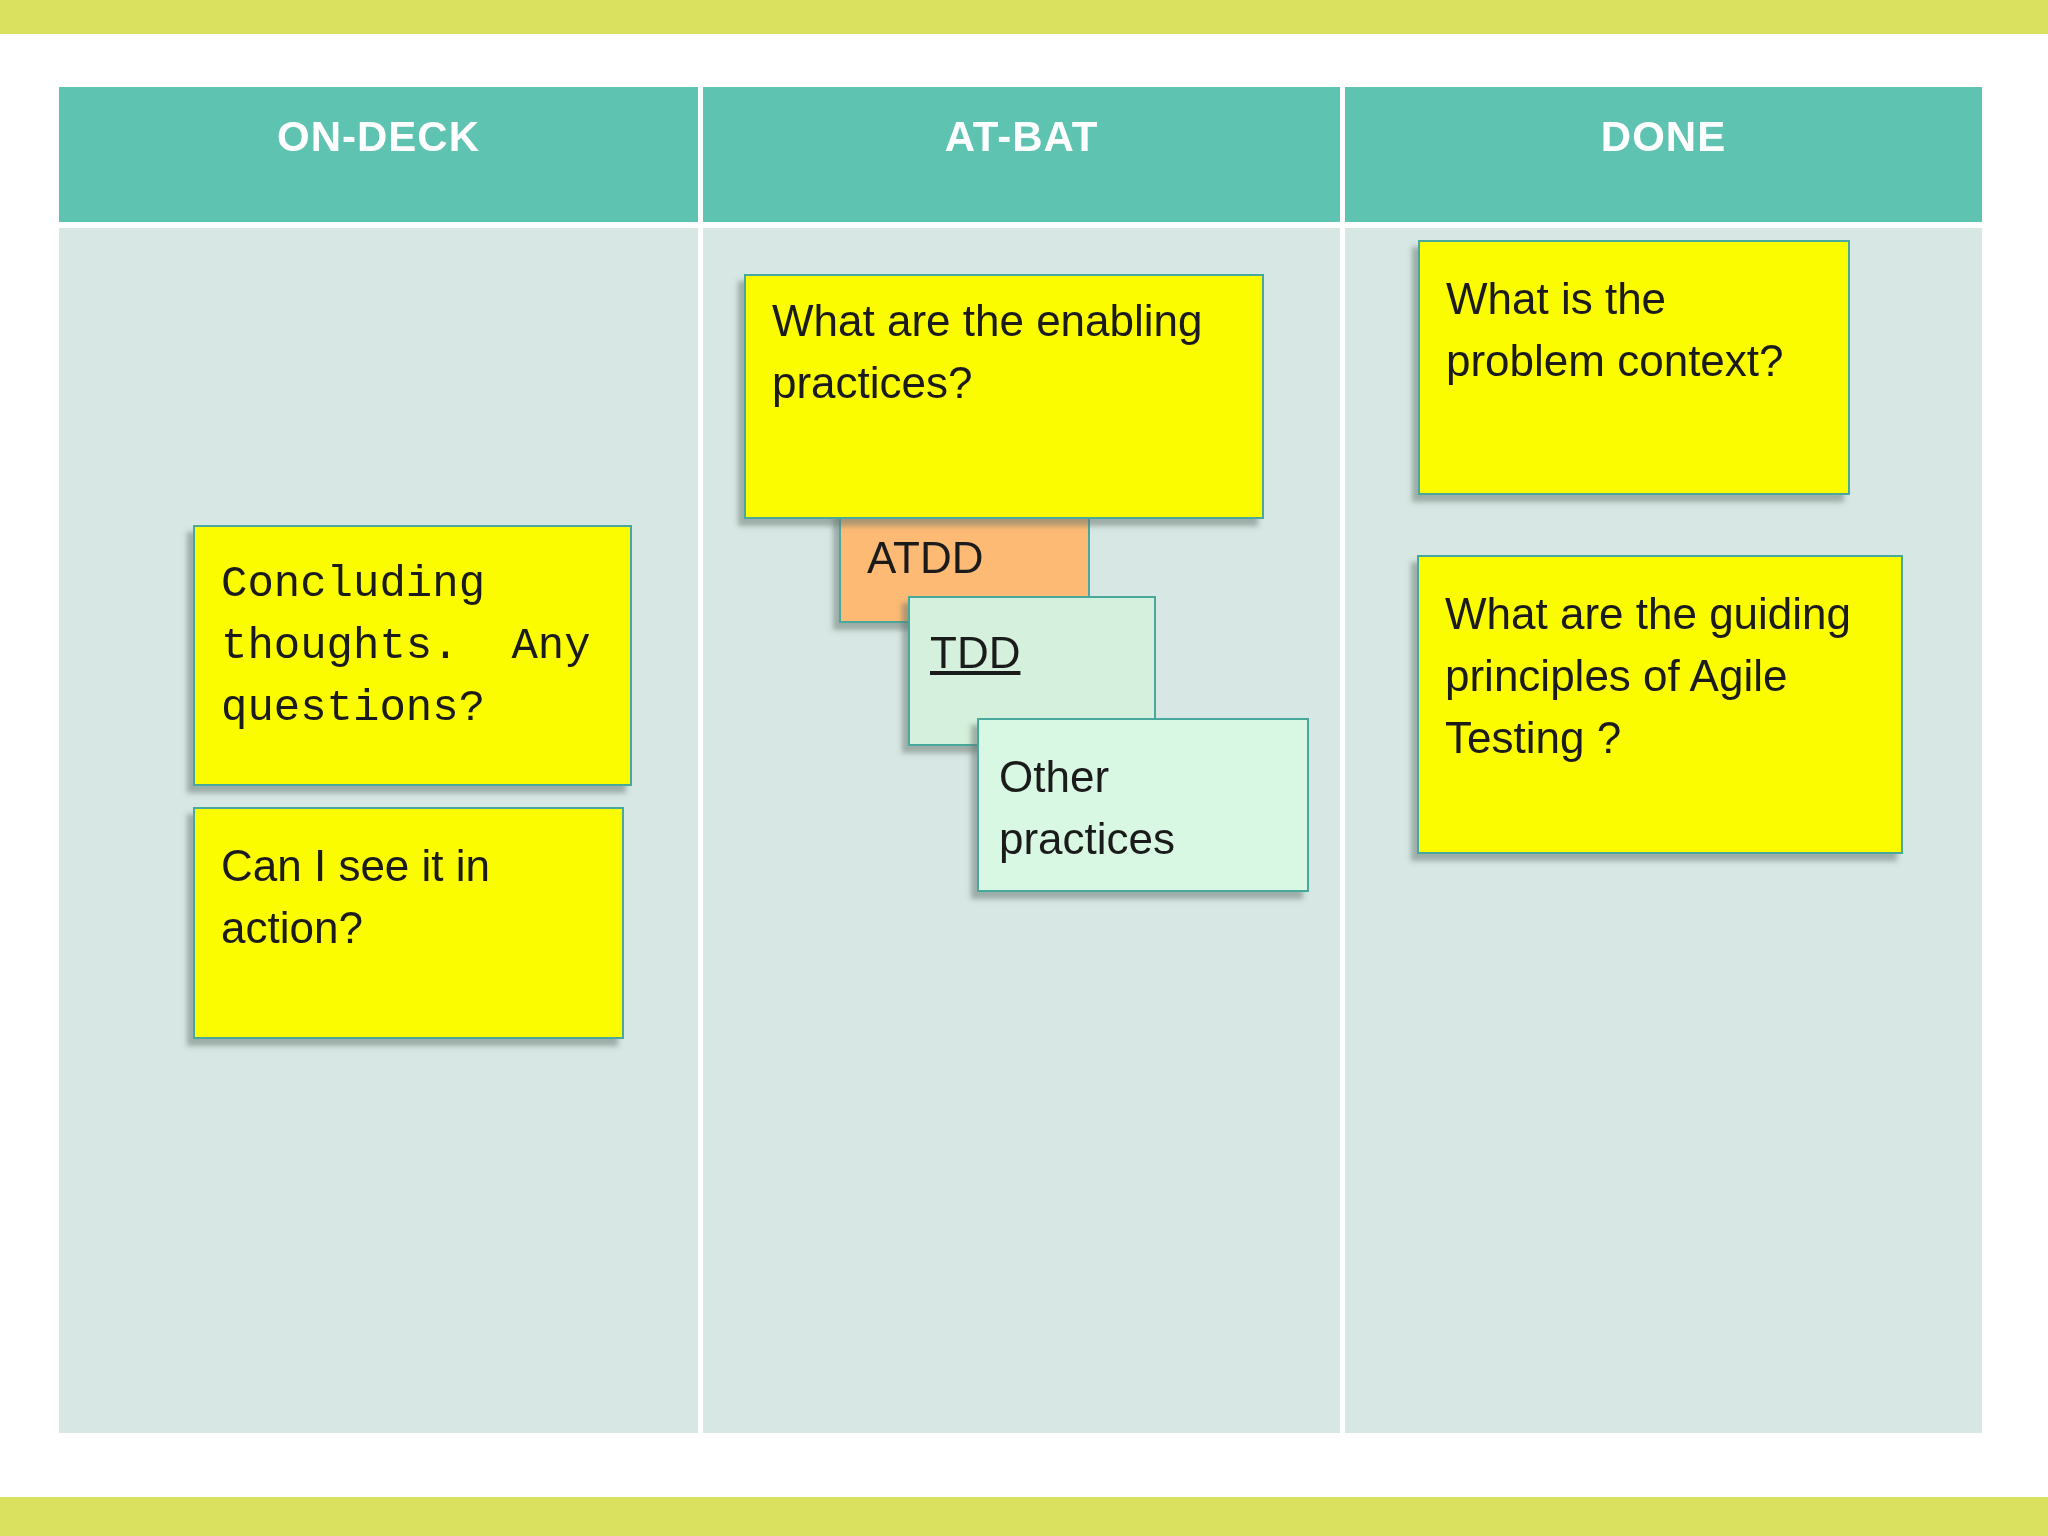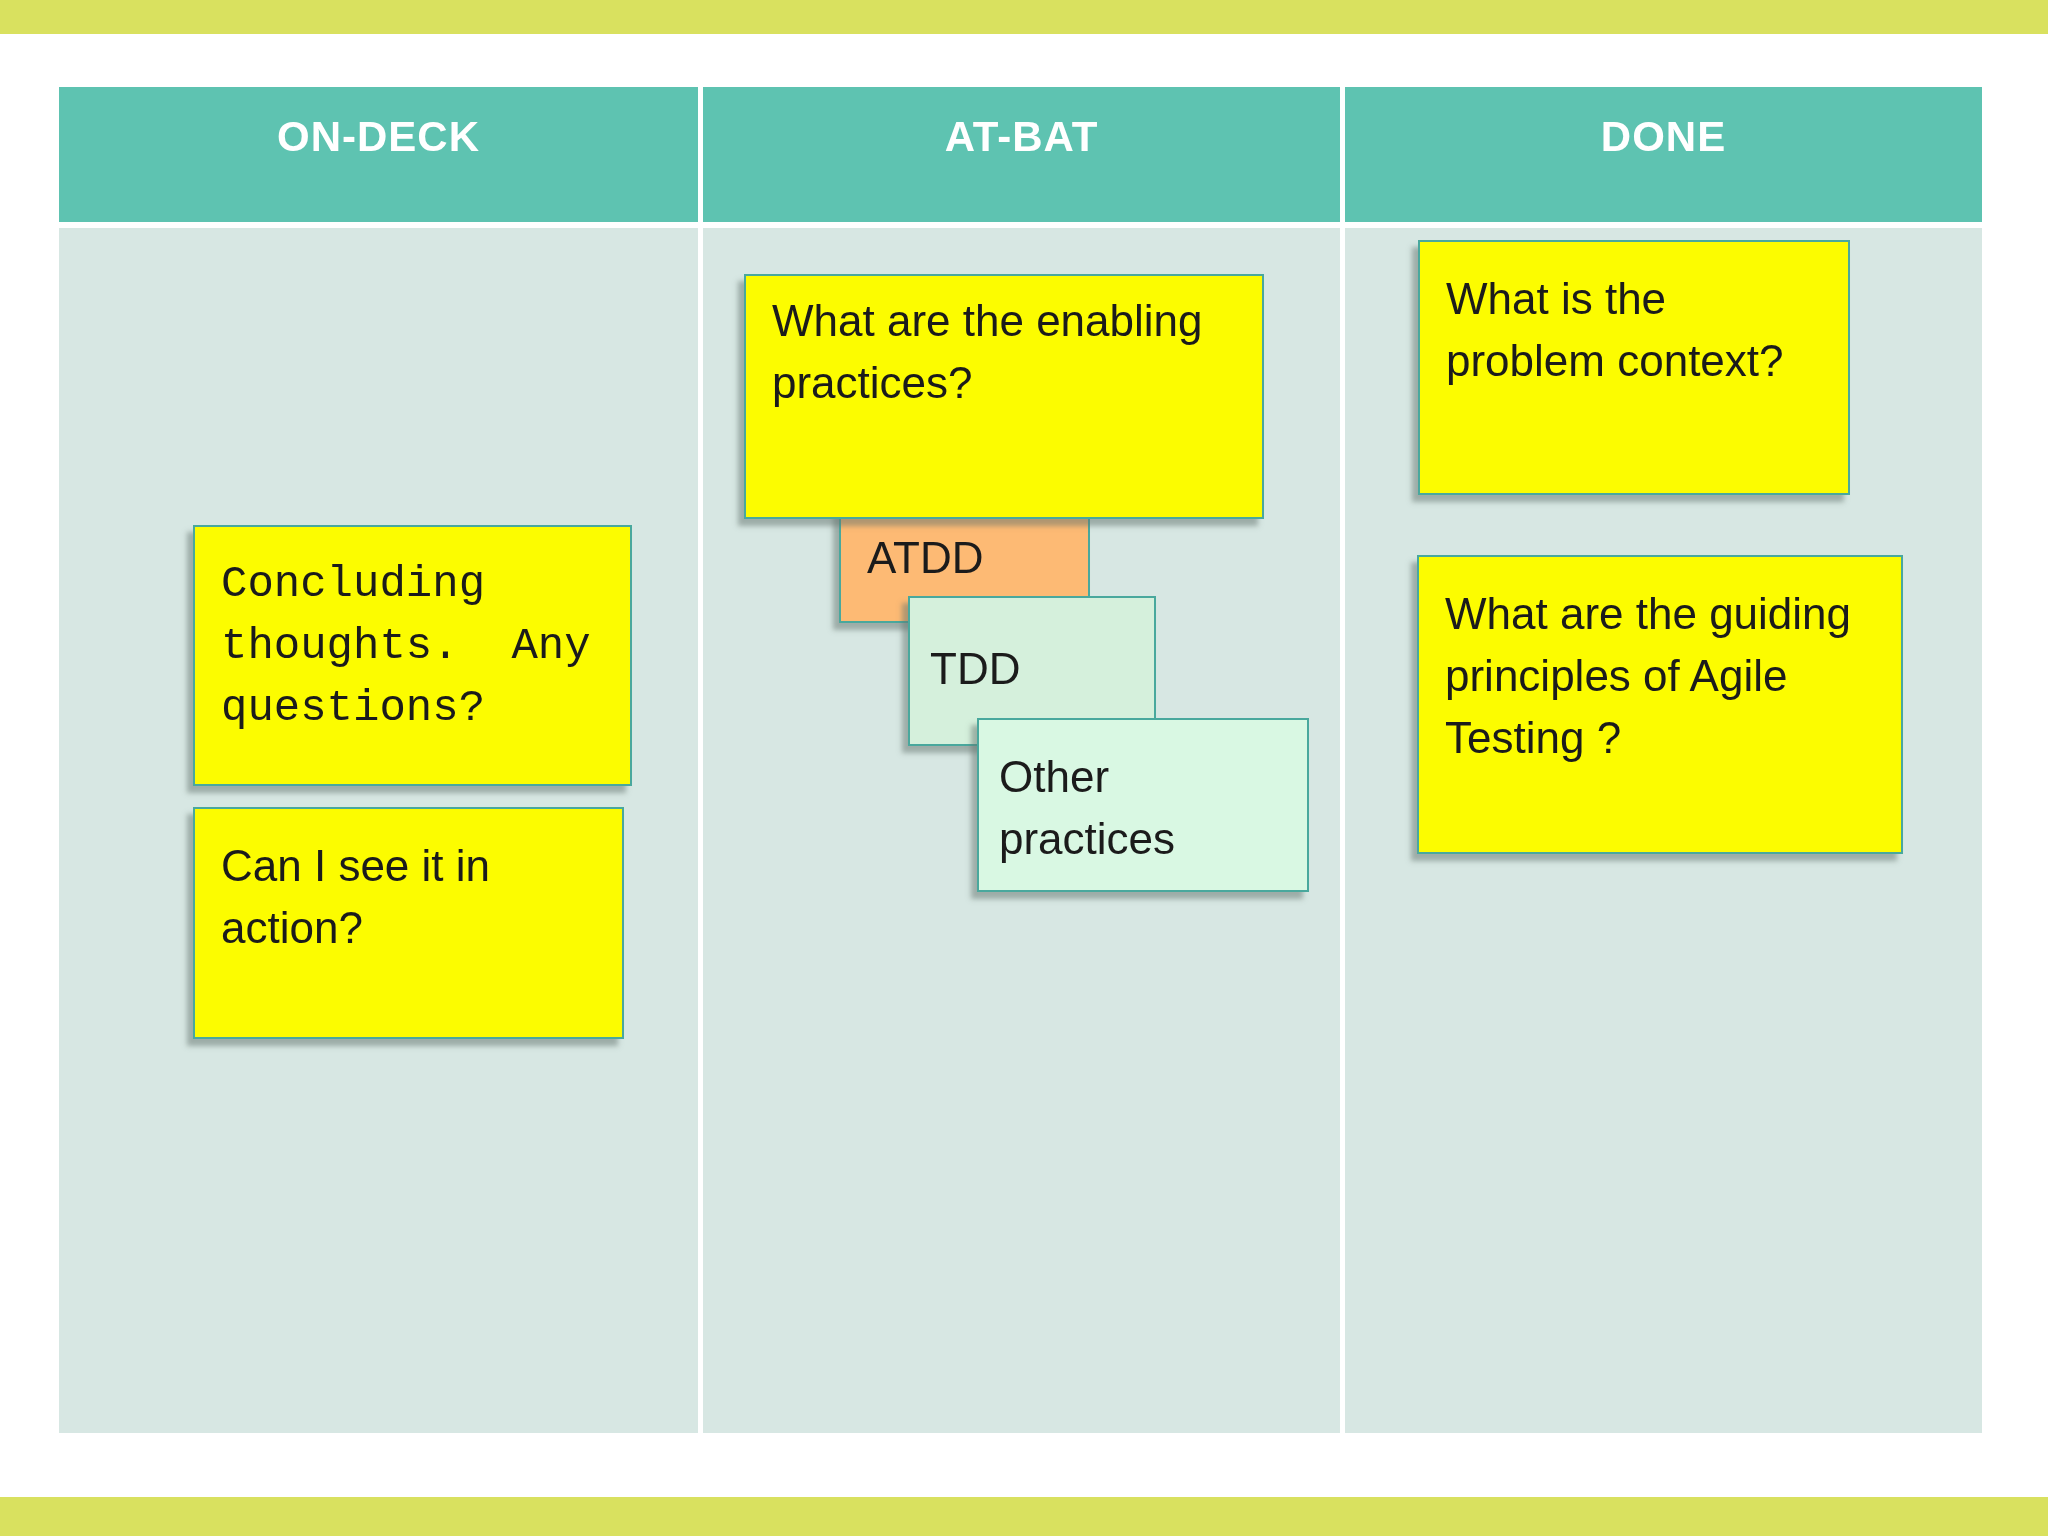--- a/index.html
+++ b/index.html
@@ -46,21 +46,21 @@
   .note.yellow { background: #fcfc00; }
   .note.orange { background: #fdba74; }
   .note.mint-a { background: #d5f0dc; }
   .note.mint-b { background: #d9f8e3; }
 
   #note-l1 { left: 193px; top: 525px; width: 439px; height: 261px; font-family: Liberation Mono, monospace; }
   #note-l2 { left: 193px; top: 807px; width: 431px; height: 232px; }
 
   #note-m1 { left: 732px; top: 274px; width: 520px; height: 245px; z-index: 3; padding-top: 14px; margin-left: 12px; }
   #note-m2 { left: 839px; top: 505px; width: 251px; height: 118px; z-index: 1; padding-top: 20px; }
-  #note-m3 { left: 908px; top: 596px; width: 248px; height: 150px; z-index: 2; padding: 40px 18px 24px 20px; }
+  #note-m3 { left: 908px; top: 596px; width: 248px; height: 150px; z-index: 2; padding: 24px 18px 24px 20px; text-decoration: underline; }
   #note-m4 { left: 977px; top: 718px; width: 332px; height: 174px; z-index: 4; padding: 26px 18px 26px 20px; }
 
   #note-r1 { left: 1418px; top: 240px; width: 432px; height: 255px; }
   #note-r2 { left: 1417px; top: 555px; width: 486px; height: 299px; padding-right: 8px; }
 </style>
 </head>
 <body>
 
 <div class="slide">
 

